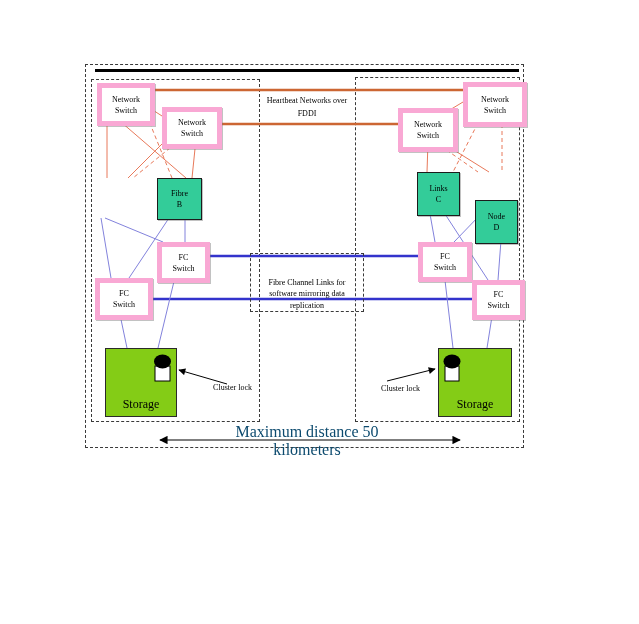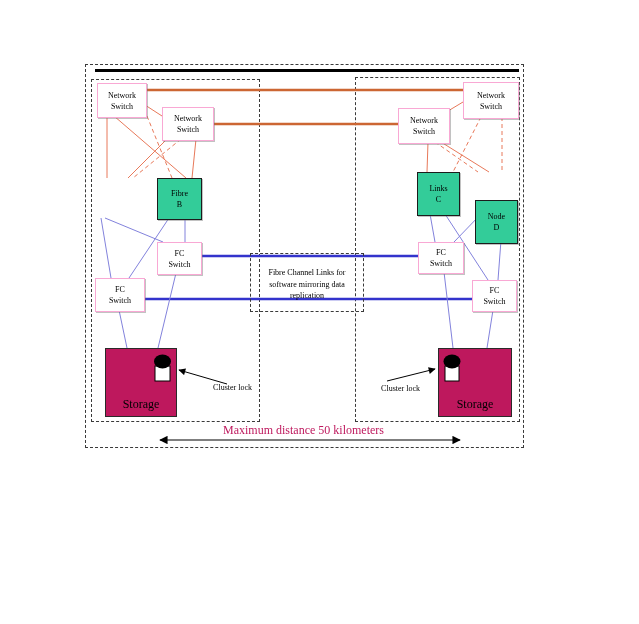--- a/index.html
+++ b/index.html
@@ -19,65 +19,65 @@
     position:absolute;
     background:#000;
   }
   svg.overlay{
     position:absolute;left:0;top:0;
     pointer-events:none;
   }
   .box{
     position:absolute;
     background:#ffffff;
-    border:1px solid #f9a8d4;
+    border:5px solid #f9a8d4;
     display:flex;align-items:center;justify-content:center;
     text-align:center;
     font-size:8px;line-height:11px;color:#000;
     z-index:3;
     box-shadow:1px 1px 0 rgba(120,120,120,.45);
   }
   .box .wrap{display:inline-block;}
   .node{
     background:#33CC99;
     border:1px solid #1c1c1c;
   }
   .storage{
     position:absolute;
-    background:#be185d;
+    background:#84cc16;
     border:1px solid #2a2a2a;
     z-index:3;
   }
   .storage .stor-label{
     position:absolute;left:0;bottom:4px;width:100%;
     text-align:center;font-size:12px;color:#000;
   }
   .annot{
     position:absolute;
     text-align:center;
     font-size:8px;line-height:13px;color:#000;
     z-index:4;
   }
   .fibre-box{
     position:absolute;
     border:1px dashed #3a3a3a;
     z-index:4;
-    display:flex;align-items:center;justify-content:center;
+    display:flex;align-items:flex-end;justify-content:center;
   }
   .fibre-box .txt{
     margin-top:4px;width:104px;
     text-align:center;font-size:8px;line-height:11.5px;color:#000;
   }
   .small-label{
     position:absolute;text-align:right;
     font-size:8px;color:#000;z-index:5;
   }
   .dist-label{
-    position:absolute;
-    font-size:12px;color:#be185d;z-index:5;
+    position:absolute;text-align:center;
+    font-size:16px;color:#0c4a6e;z-index:5;
   }
 </style>
 </head>
 <body>
 
 <div id="canvas">
 
   <div class="dashed-rect" style="left:85px;top:64px;width:437px;height:382px;"></div>
   <div class="heavy-line" style="left:95px;top:69px;width:424px;height:3px;"></div>
   <div class="dashed-rect" style="left:91px;top:79px;width:167px;height:341px;"></div>
@@ -169,20 +169,21 @@
     <span class="wrap" style="width:30px;">FC Switch</span>
   </div>
 
   <div class="storage" style="left:105px;top:348px;width:70px;height:67px;">
     <div class="stor-label">Storage</div>
   </div>
   <div class="storage" style="left:438px;top:348px;width:72px;height:67px;">
     <div class="stor-label">Storage</div>
   </div>
 
+  <div class="annot" style="left:265px;top:94px;width:84px;">Heartbeat Networks over FDDI</div>
 
   <div class="fibre-box" style="left:250px;top:253px;width:112px;height:57px;">
     <div class="txt">Fibre Channel Links for software mirroring data replication</div>
   </div>
 
   <div class="small-label" style="left:196px;top:383px;width:56px;">Cluster lock</div>
   <div class="small-label" style="left:364px;top:384px;width:56px;">Cluster lock</div>
 
   <div class="dist-label" style="left:223px;top:423px;width:168px;">Maximum distance 50 kilometers</div>
 

